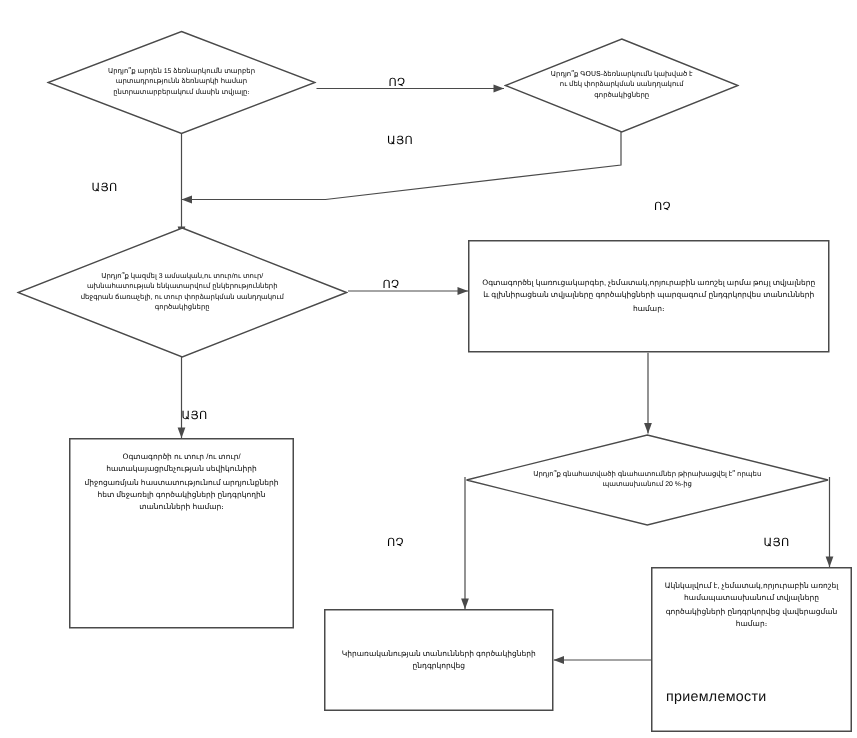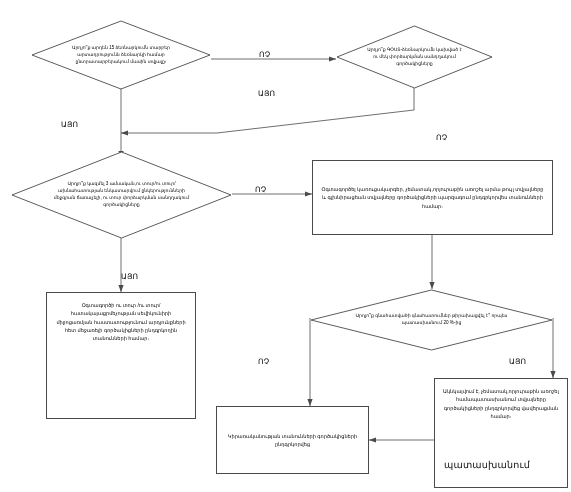--- a/index.html
+++ b/index.html
@@ -171,15 +171,15 @@
 
   <div class="edge-label" style="left:259px; top:50px;">ՈՉ</div>
   <div class="edge-label" style="left:258px; top:89px;">ԱՅՈ</div>
   <div class="edge-label" style="left:61px; top:120px;">ԱՅՈ</div>
   <div class="edge-label" style="left:436px; top:133px;">ՈՉ</div>
   <div class="edge-label" style="left:255px; top:185px;">ՈՉ</div>
   <div class="edge-label" style="left:121px; top:272px;">ԱՅՈ</div>
   <div class="edge-label" style="left:258px; top:357px;">ՈՉ</div>
   <div class="edge-label" style="left:509px; top:357px;">ԱՅՈ</div>
 
-  <div class="watermark" style="left:444px; top:459px;">պատասխանում</div>
+  <div class="watermark" style="left:444px; top:459px;">приемлемости</div>
 
 </div>
 
 </body></html>

